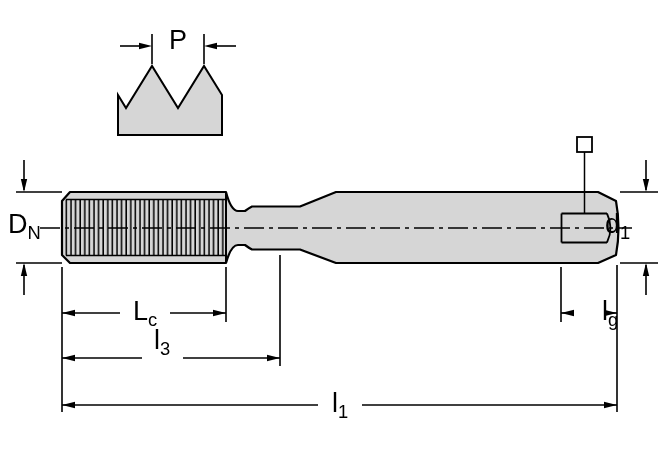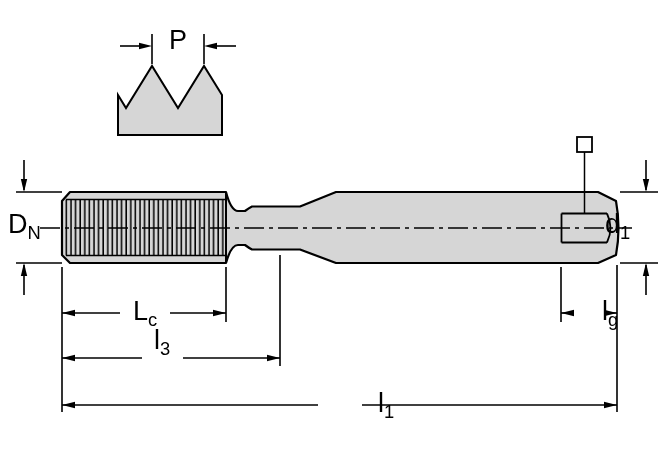--- a/index.html
+++ b/index.html
@@ -161,21 +161,21 @@
   </div>
 
   <div class="dim-label centered" style="left:145px; top:297px;">
     <span>L</span><sub>c</sub>
   </div>
 
   <div class="dim-label centered" style="left:162px; top:326px;">
     <span>l</span><sub>3</sub>
   </div>
 
-  <div class="dim-label centered" style="left:340px; top:389px;margin-left:46px;">
+  <div class="dim-label centered" style="left:340px; top:389px;">
     <span>l</span><sub>1</sub>
   </div>
 
   <div class="dim-label centered" style="left:590px; top:297px;margin-left:20px;">
     <span>l</span><sub>g</sub>
   </div>
 
 </div>
 
 </body></html>

